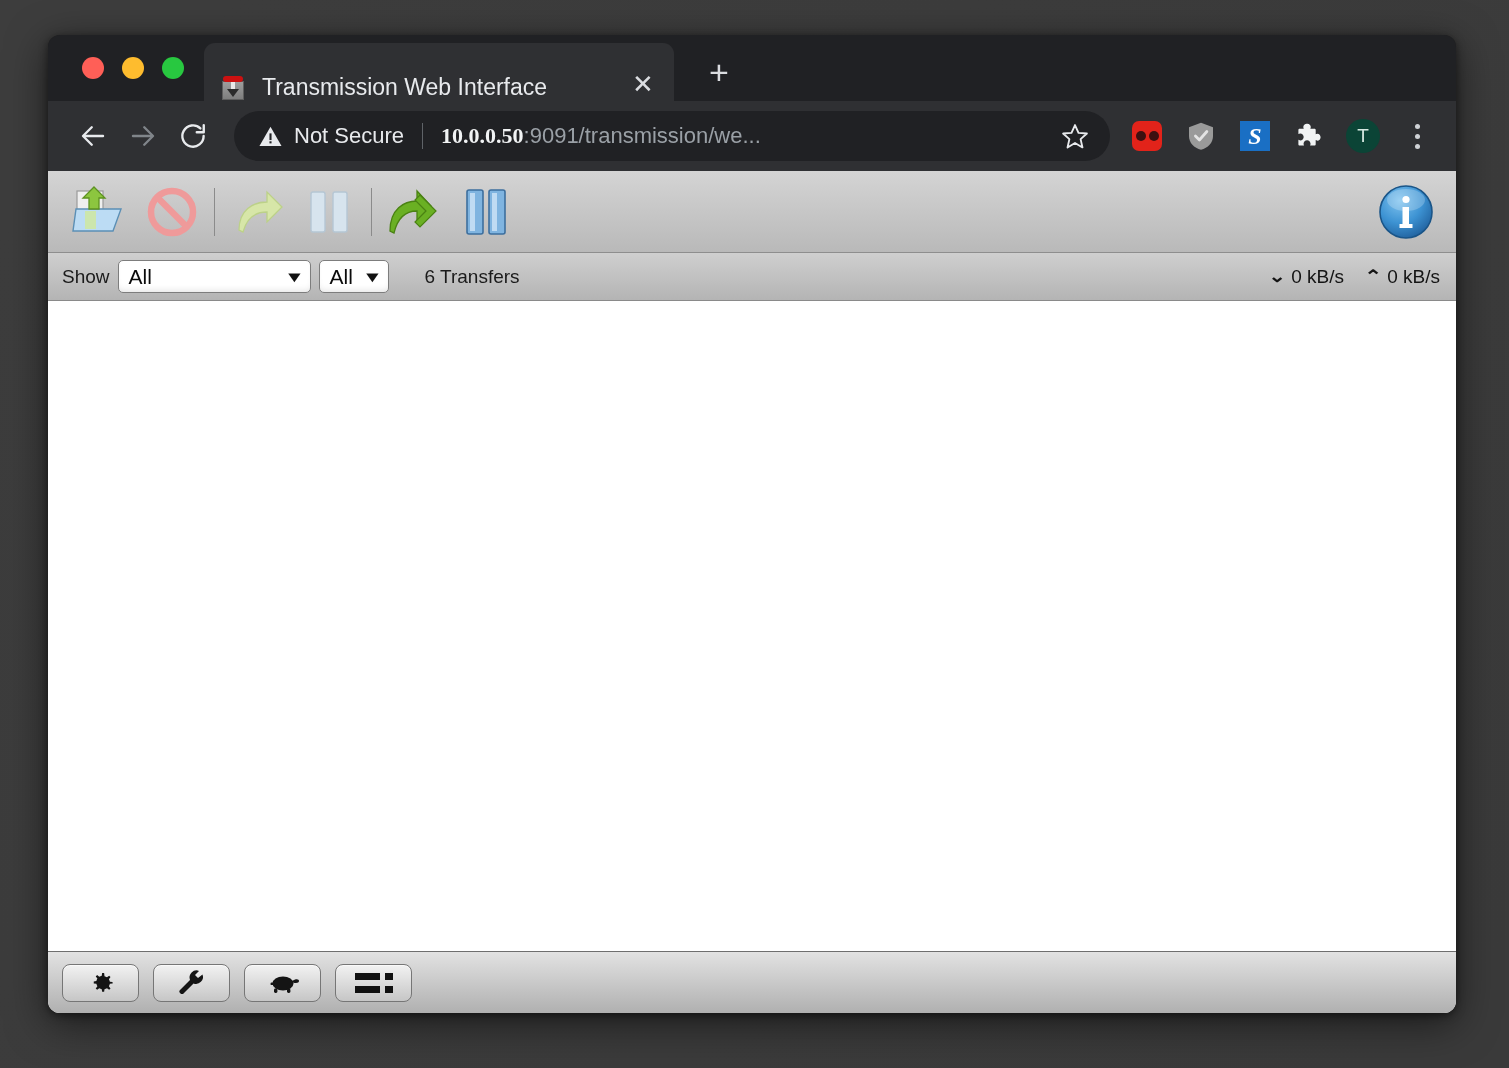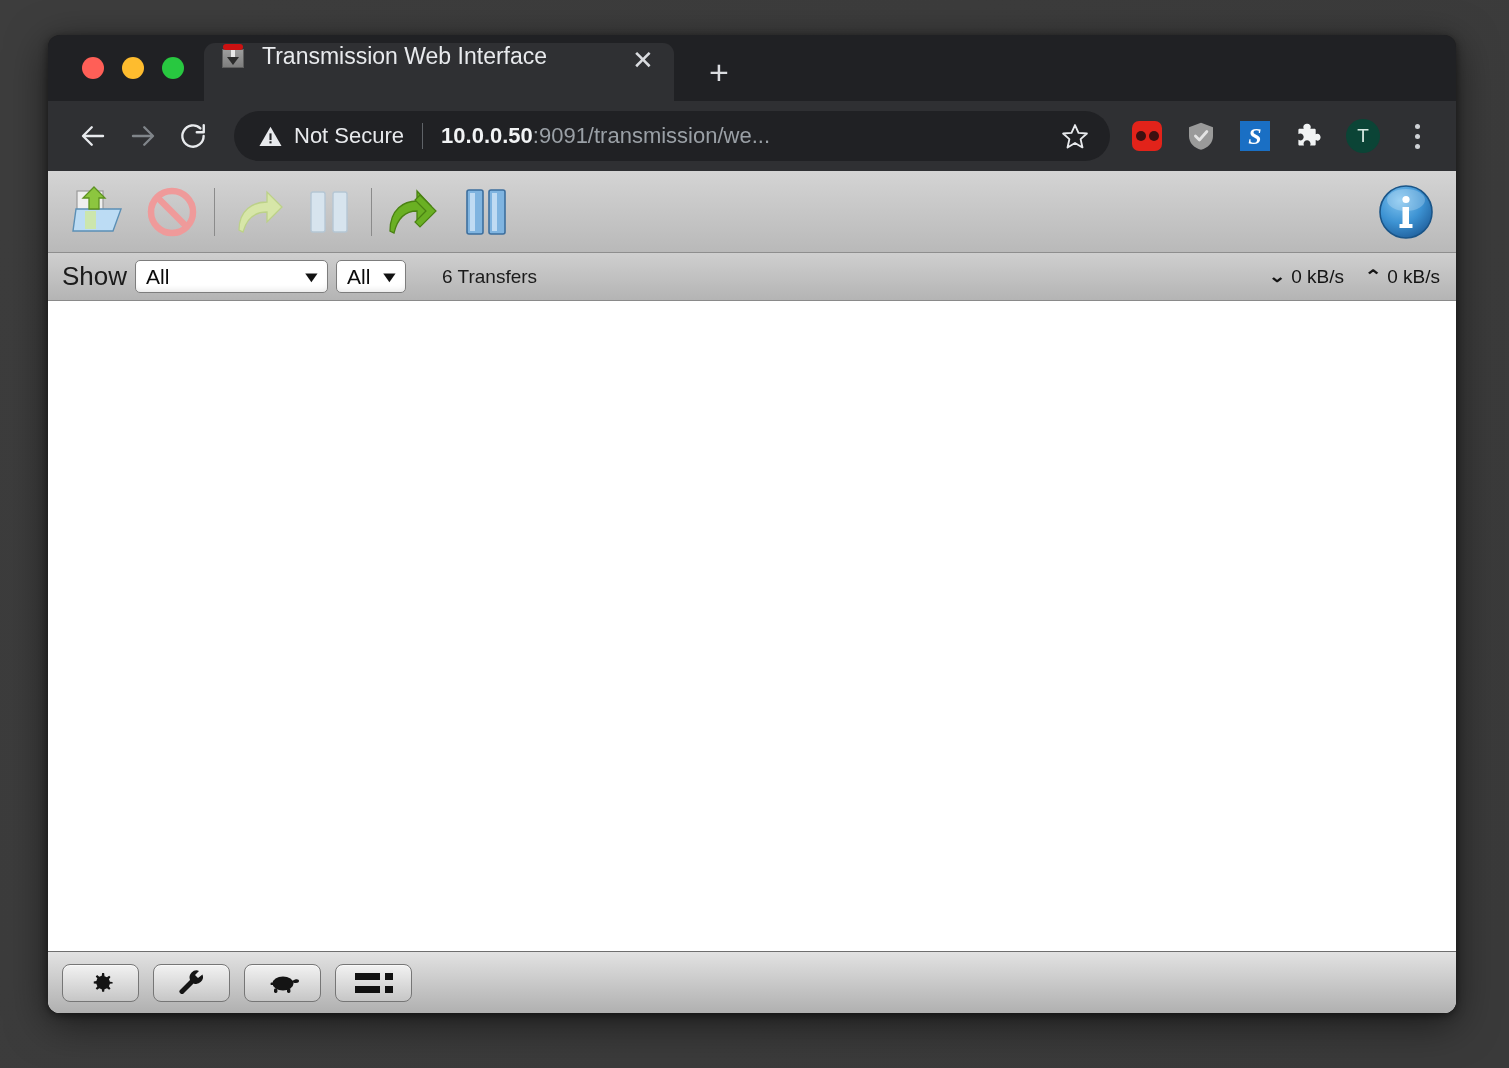--- a/index.html
+++ b/index.html
@@ -54,21 +54,21 @@
   .light.red    { background: #ff5f57; }
   .light.yellow { background: #febc2e; }
   .light.green  { background: #28c840; }
 
   .tab {
     width: 470px;
     height: 58px;
     background: #2f3033;
     border-radius: 11px 11px 0 0;
     display: flex;
-    align-items: flex-start;
+    align-items: flex-end;
     padding: 0 14px 0 16px;
     position: relative;
     margin-top: 32px;
   }
 
   .tab-favicon {
     width: 26px; height: 26px;
     flex: 0 0 26px;
     position: relative;
     margin-right: 16px;
@@ -182,21 +182,21 @@
     flex: 0 0 1px;
   }
 
   .url-wrap {
     flex: 1 1 auto;
     min-width: 0;
     white-space: nowrap;
     overflow: hidden;
     font-size: 22px;
   }
-  .url-host { color: #f1f3f4; font-weight: bold; }
+  .url-host { color: #f1f3f4; font-weight: bold; font-family: Liberation Serif, serif; }
   .url-rest { color: #9aa0a6; }
 
   .star-btn {
     flex: 0 0 34px;
     width: 34px; height: 34px;
     display: flex; align-items: center; justify-content: center;
     margin-left: 12px;
     cursor: pointer;
   }
 
@@ -292,21 +292,21 @@
     border-bottom: 1px solid #8a8a8a;
     display: flex;
     align-items: center;
     padding: 0 16px 0 10px;
     gap: 0;
     flex: 0 0 auto;
   }
 
   .show-label {
     color: #1b1b1b;
-    font-size: 26px;
+    font-size: 19px;
     margin: 0 8px 0 4px;
     flex: 0 0 auto;
   }
 
   .fb-select {
     height: 33px;
     background: #fff;
     border: 1px solid #7d7d7d;
     border-radius: 5px;
     display: flex;

